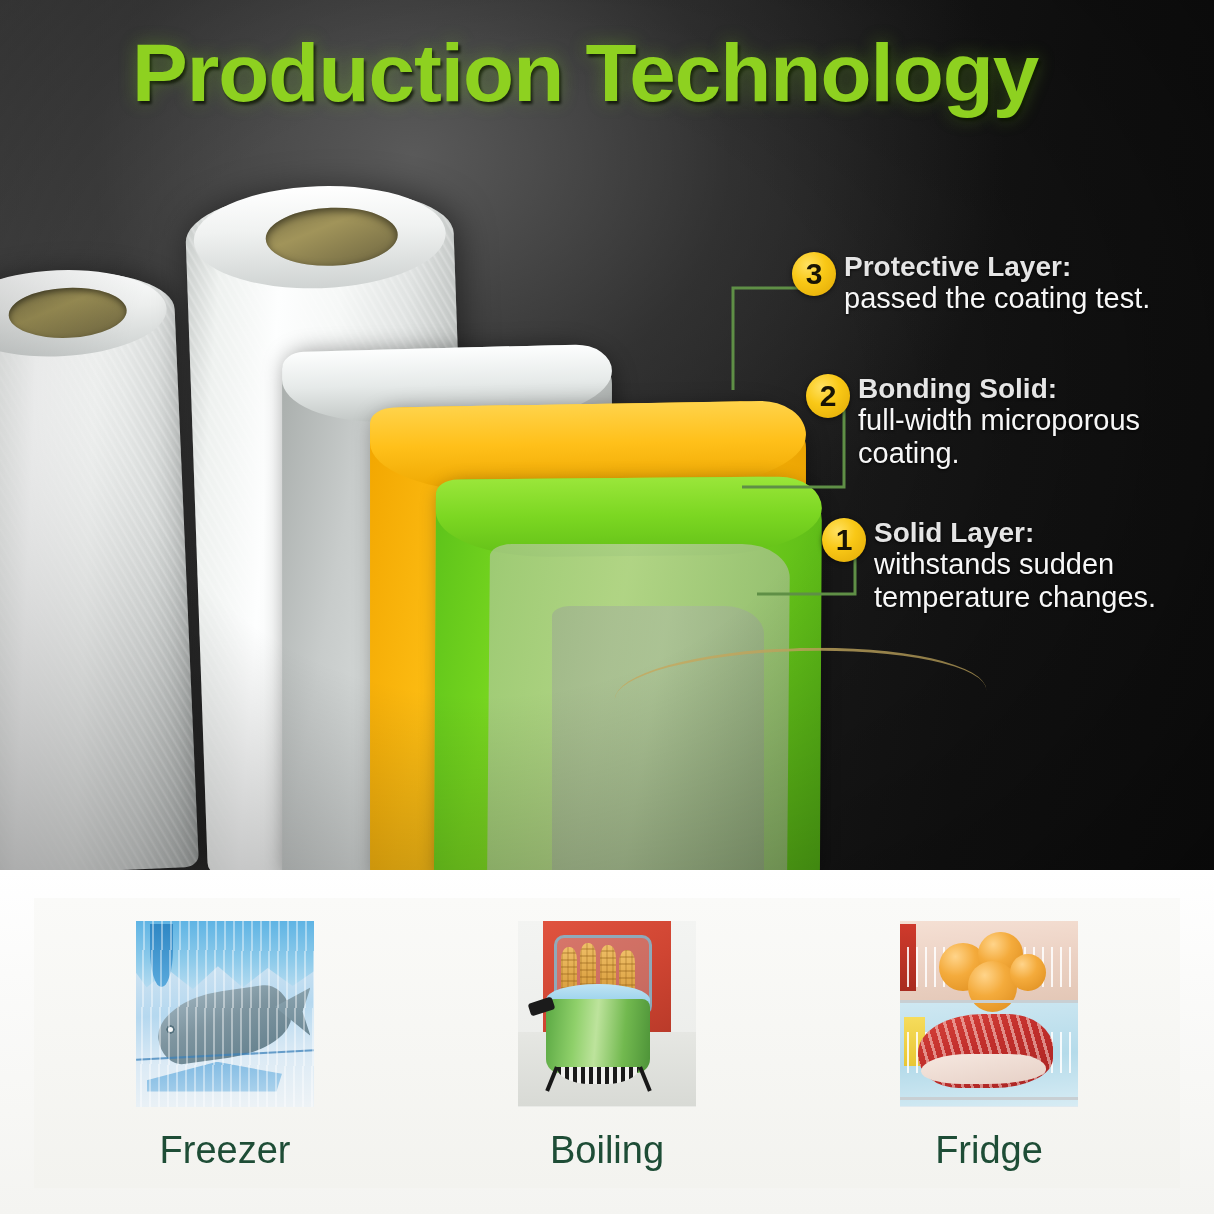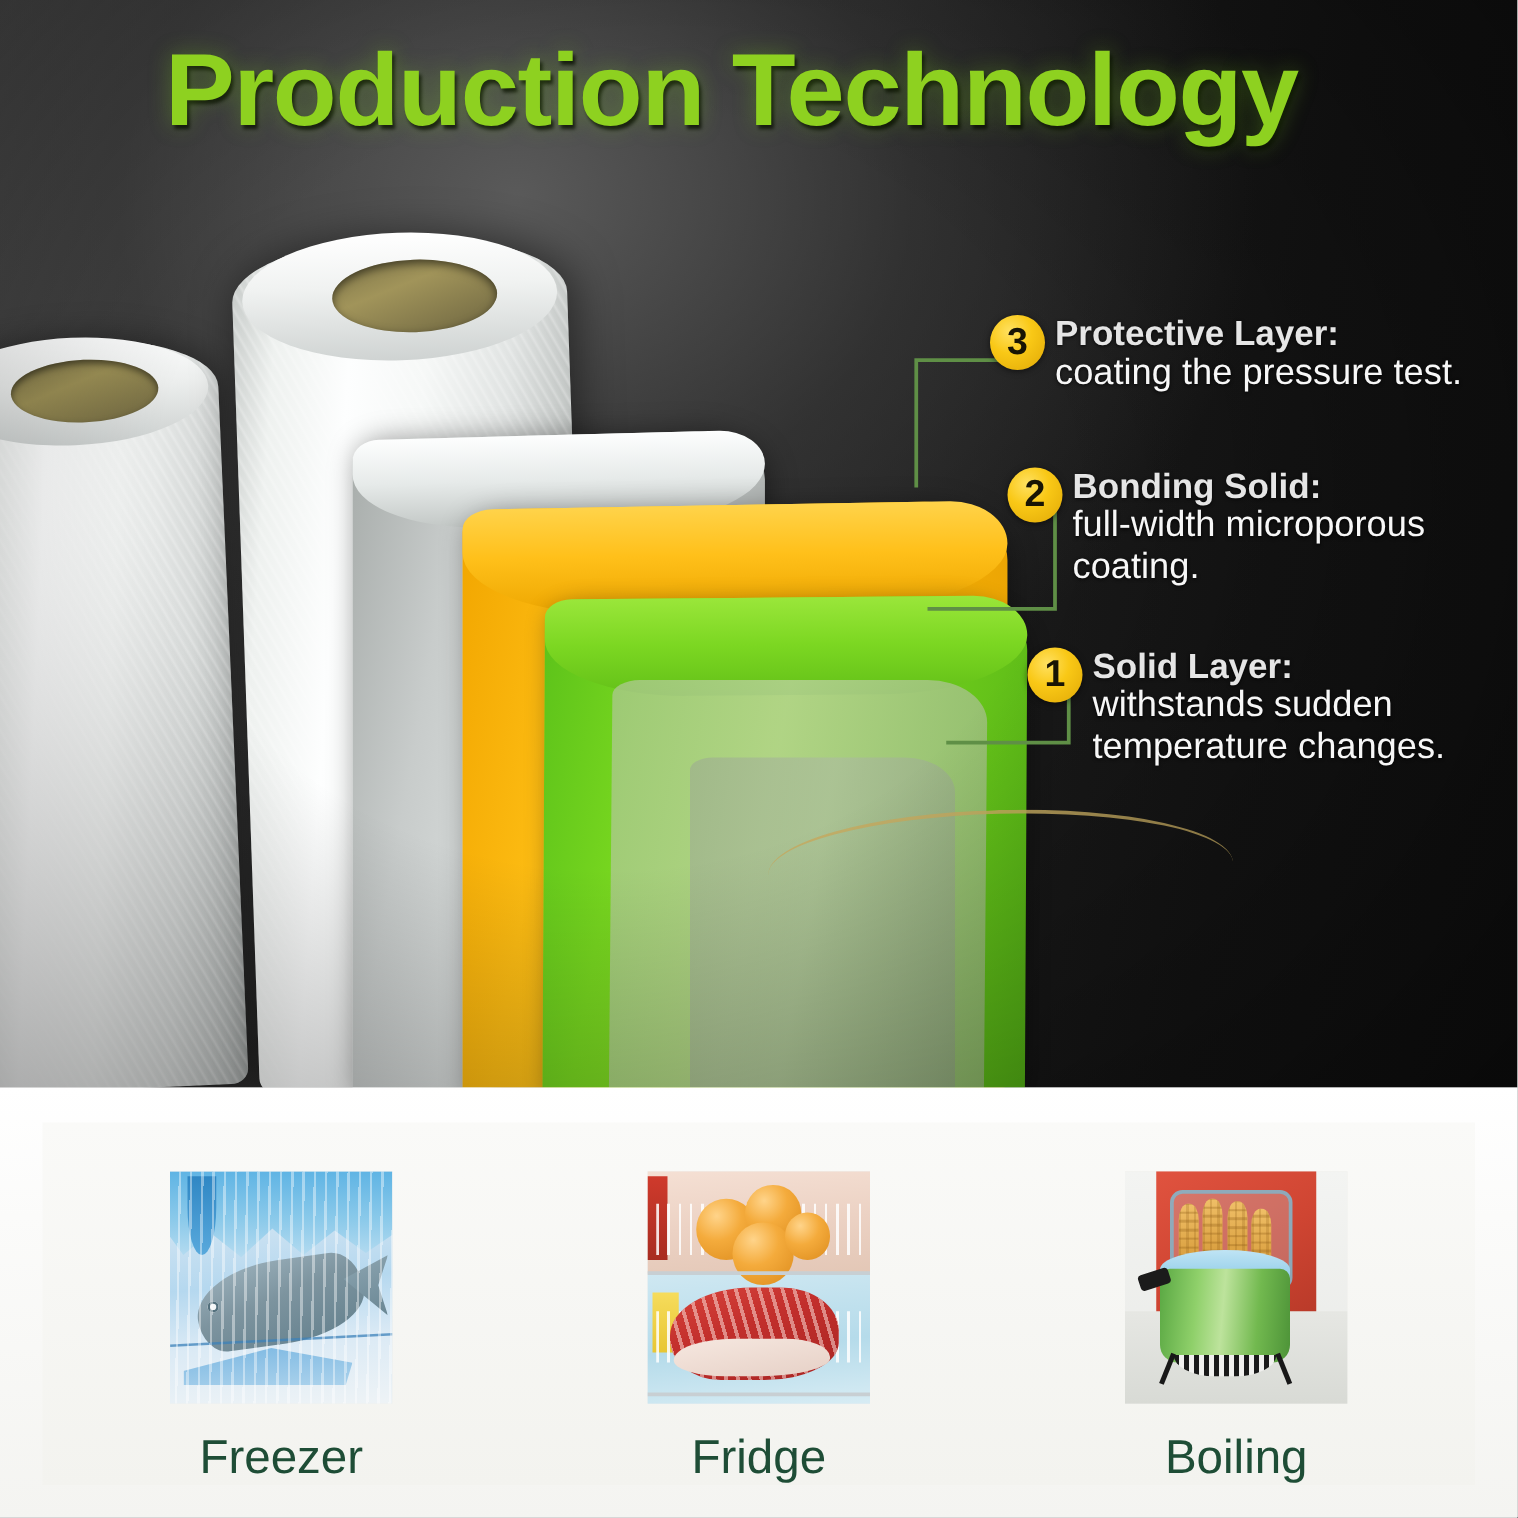--- a/index.html
+++ b/index.html
@@ -278,21 +278,21 @@
     background: linear-gradient(180deg, #ffffff 0%, #fbfbfa 30%, #f4f4f1 100%);
   }
   .uses-card {
     position: absolute;
     left: 34px;
     top: 28px;
     width: 1146px;
     height: 290px;
     background: linear-gradient(180deg, #fafaf8 0%, #f3f3ef 100%);
     display: flex;
-    align-items: flex-end;
+    align-items: center;
     justify-content: space-around;
     padding-top: 6px;
     box-sizing: border-box;
   }
   .use-item {
     width: 250px;
     display: flex;
     flex-direction: column;
     align-items: center;
   }
@@ -469,21 +469,21 @@
       <polyline points="742,487 844,487 844,400 846,400" fill="none" stroke="#5f8f46" stroke-width="3"></polyline>
       <polyline points="757,594 855,594 855,548" fill="none" stroke="#5f8f46" stroke-width="3"></polyline>
     </svg>
 
     <div class="title">Production Technology</div>
 
     <div class="callout" id="callout-3">
       <div class="callout-badge">3</div>
       <div class="callout-text">
         <span class="callout-heading">Protective Layer:</span>
-        <span class="callout-body">coating the pressure test.</span>
+        <span class="callout-body">passed the coating test.</span>
       </div>
     </div>
 
     <div class="callout" id="callout-2">
       <div class="callout-badge">2</div>
       <div class="callout-text">
         <span class="callout-heading">Bonding Solid:</span>
         <span class="callout-body">full-width microporous coating.</span>
       </div>
     </div>
@@ -508,42 +508,20 @@
           <div class="t1-fish"></div>
           <div class="t1-tail"></div>
           <div class="t1-eye"></div>
           <div class="t1-bagfill"></div>
           <div class="t1-bagline"></div>
           <div class="t1-stripes"></div>
         </div>
         <div class="use-label">Freezer</div>
       </div>
 
-
-      <div class="use-item">
-        <div class="use-thumb">
-          <div class="t4-bg"></div>
-          <div class="t4-top"></div>
-          <div class="t4-bot"></div>
-          <div class="t4-redbar"></div>
-          <div class="t4-rack" style="top:14%"></div>
-          <div class="t4-orange" style="left:22%;top:12%;width:27%;height:26%"></div>
-          <div class="t4-orange" style="left:44%;top:6%;width:25%;height:24%"></div>
-          <div class="t4-orange" style="left:38%;top:22%;width:28%;height:27%"></div>
-          <div class="t4-orange" style="left:62%;top:18%;width:20%;height:20%"></div>
-          <div class="t4-shelf" style="top:43%"></div>
-          <div class="t4-yellow"></div>
-          <div class="t4-rack" style="top:60%"></div>
-          <div class="t4-steak"></div>
-          <div class="t4-marble"></div>
-          <div class="t4-fat"></div>
-          <div class="t4-shelf" style="top:95%"></div>
-        </div>
-        <div class="use-label">Fridge</div>
-      </div>
 
       <div class="use-item">
         <div class="use-thumb">
           <div class="t3-bg"></div>
           <div class="t3-wall"></div>
           <div class="t3-counter"></div>
           <div class="t3-bagwrap"></div>
           <div class="t3-corn c1">
               <div class="t3-cornTex"></div>
             </div>
@@ -559,16 +537,38 @@
           <div class="t3-water"></div>
           <div class="t3-pot"></div>
           <div class="t3-handle"></div>
           <div class="t3-burner"></div>
           <div class="t3-leg l1"></div>
           <div class="t3-leg l2"></div>
         </div>
         <div class="use-label">Boiling</div>
       </div>
 
+      <div class="use-item">
+        <div class="use-thumb">
+          <div class="t4-bg"></div>
+          <div class="t4-top"></div>
+          <div class="t4-bot"></div>
+          <div class="t4-redbar"></div>
+          <div class="t4-rack" style="top:14%"></div>
+          <div class="t4-orange" style="left:22%;top:12%;width:27%;height:26%"></div>
+          <div class="t4-orange" style="left:44%;top:6%;width:25%;height:24%"></div>
+          <div class="t4-orange" style="left:38%;top:22%;width:28%;height:27%"></div>
+          <div class="t4-orange" style="left:62%;top:18%;width:20%;height:20%"></div>
+          <div class="t4-shelf" style="top:43%"></div>
+          <div class="t4-yellow"></div>
+          <div class="t4-rack" style="top:60%"></div>
+          <div class="t4-steak"></div>
+          <div class="t4-marble"></div>
+          <div class="t4-fat"></div>
+          <div class="t4-shelf" style="top:95%"></div>
+        </div>
+        <div class="use-label">Fridge</div>
+      </div>
+
     </div>
   </div>
 
 </div>
 
 </body></html>

